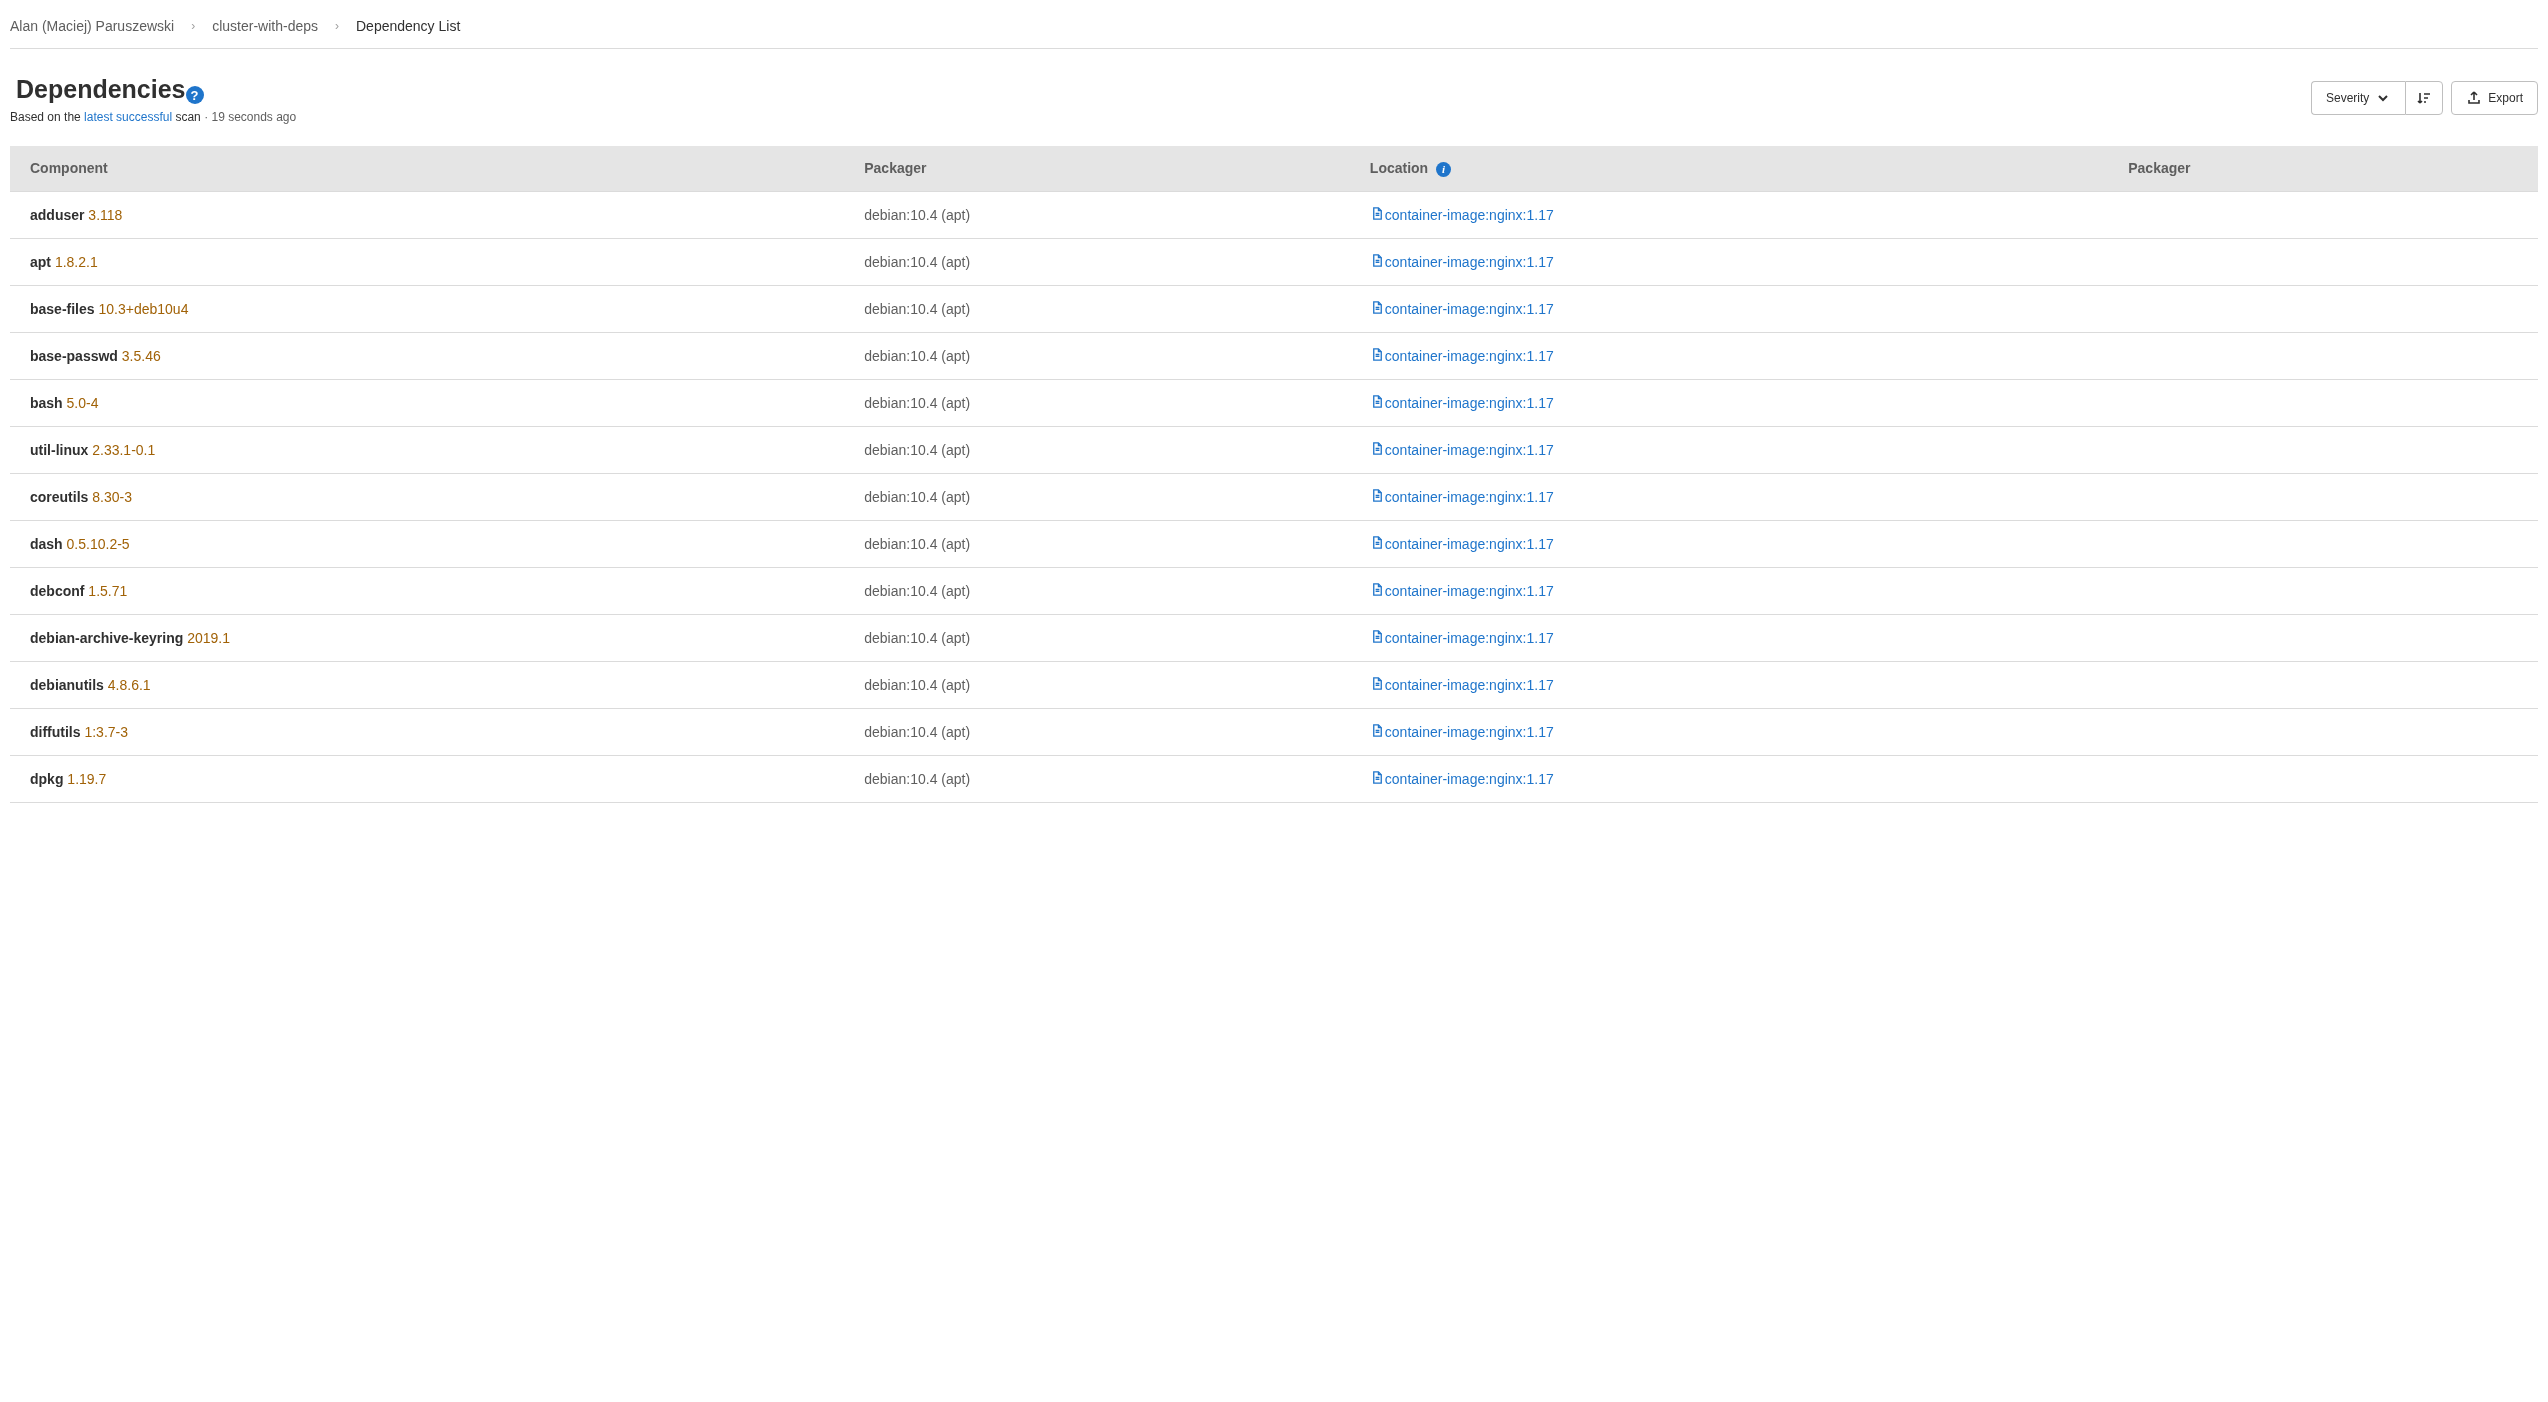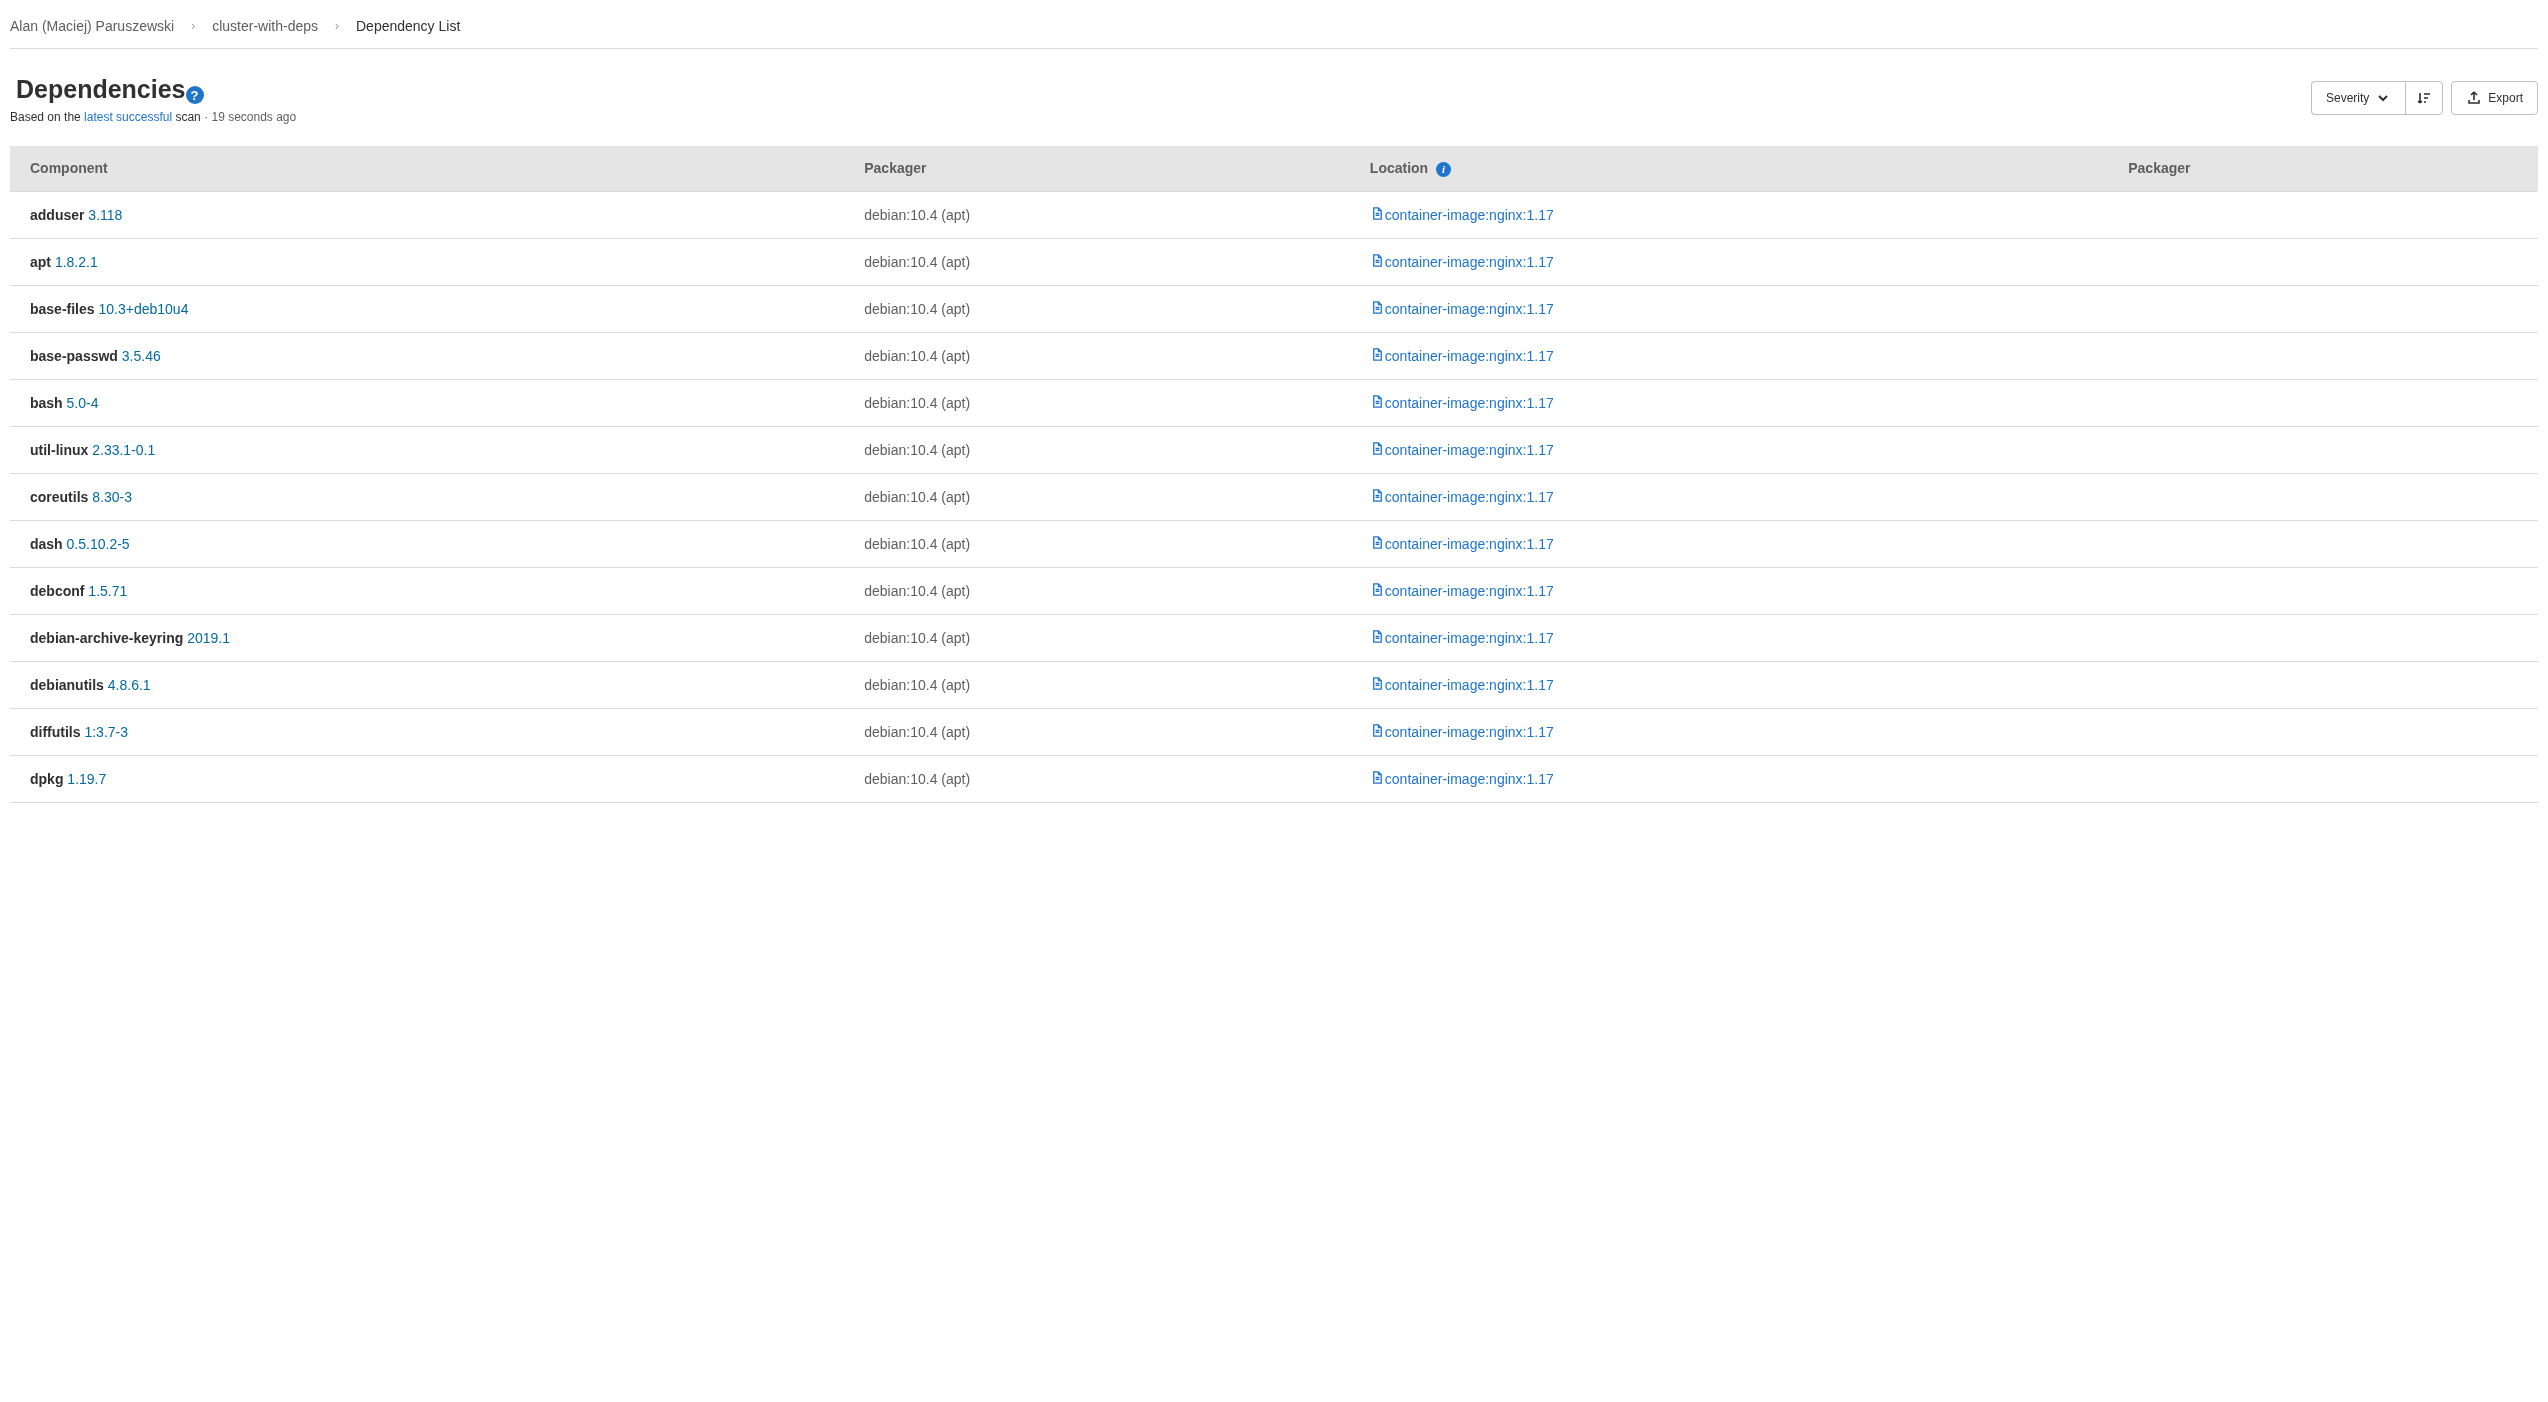--- a/index.html
+++ b/index.html
@@ -110,21 +110,21 @@
     border-bottom: 1px solid #dbdbdb;
     color: #5e5e5e;
     font-size: 14px;
     vertical-align: middle;
   }
   table.dep-table tbody td .comp-name {
     color: #303030;
     font-weight: 600;
   }
   table.dep-table tbody td .comp-version {
-    color: #0369a1;
+    color: #a16207;
     font-weight: 400;
   }
   .loc-link {
     color: #1f75cb;
     text-decoration: none;
     display: inline-flex;
     align-items: center;
     gap: 0;
   }
   .loc-link svg { width: 15px; height: 15px; stroke: #1f75cb; fill:none;}

